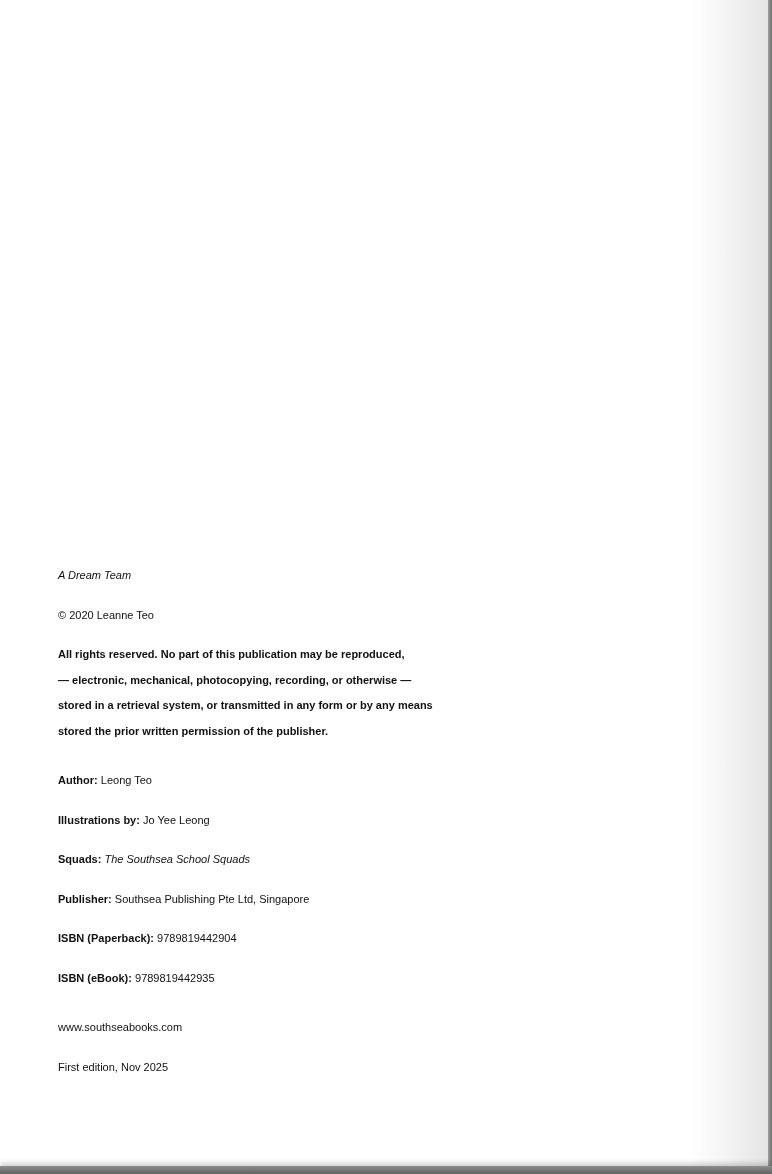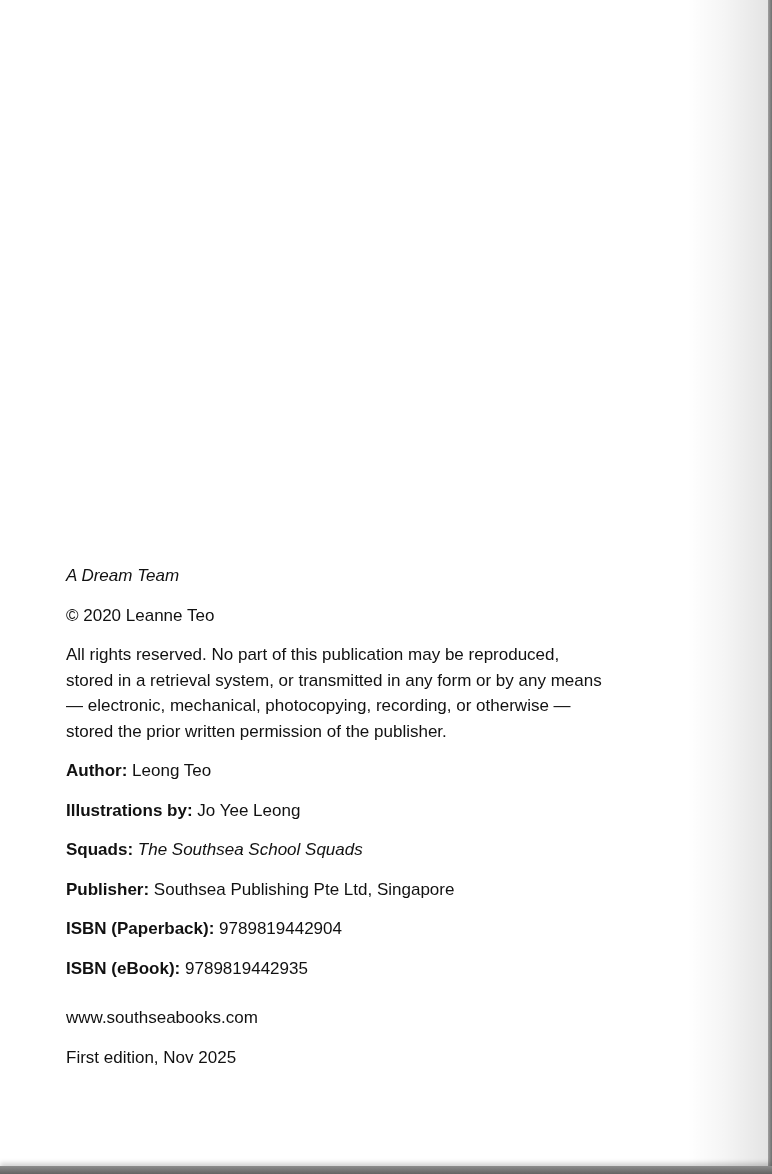--- a/index.html
+++ b/index.html
@@ -44,31 +44,31 @@
     position: absolute;
     left: 0;
     right: 0;
     bottom: 0;
     height: 8px;
     background: linear-gradient(180deg, #8d8d8d 0%, #636363 100%);
     box-shadow: 0 -3px 5px rgba(0,0,0,0.18);
   }
   .content {
     position: absolute;
-    left: 66px;
+    left: 58px;
     top: 563px;
     width: 610px;
-    font-size: 17px;
+    font-size: 11px;
     line-height: 25.5px;
   }
   .content p {
     margin: 0 0 14px 0;
   }
   .italic { font-style: italic; }
-  .rights { margin-bottom: 14px; }
+  .rights { margin-bottom: 24px; font-weight: bold; }
   .rights div { white-space: nowrap; }
   .row .label { font-weight: bold; text-align: center; }
   .row.series .value { font-style: italic; text-align: center; }
   .website {
     font-weight: normal;
     margin-top: 24px !important;
   }
 </style>
 </head>
 <body>
@@ -76,22 +76,22 @@
 <div class="page">
 
   <div class="content">
 
     <p class="italic">A Dream Team</p>
 
     <p>© 2020 Leanne Teo</p>
 
     <div class="rights">
       <div>All rights reserved. No part of this publication may be reproduced,</div>
+      <div>— electronic, mechanical, photocopying, recording, or otherwise —</div>
       <div>stored in a retrieval system, or transmitted in any form or by any means</div>
-      <div>— electronic, mechanical, photocopying, recording, or otherwise —</div>
       <div>stored the prior written permission of the publisher.</div>
     </div>
 
     <p class="row"><span class="label">Author:</span> <span class="value">Leong Teo</span></p>
 
     <p class="row"><span class="label">Illustrations by:</span> <span class="value">Jo Yee Leong</span></p>
 
     <p class="row series"><span class="label">Squads:</span> <span class="value">The Southsea School Squads</span></p>
 
     <p class="row"><span class="label">Publisher:</span> <span class="value">Southsea Publishing Pte Ltd, Singapore</span></p>

